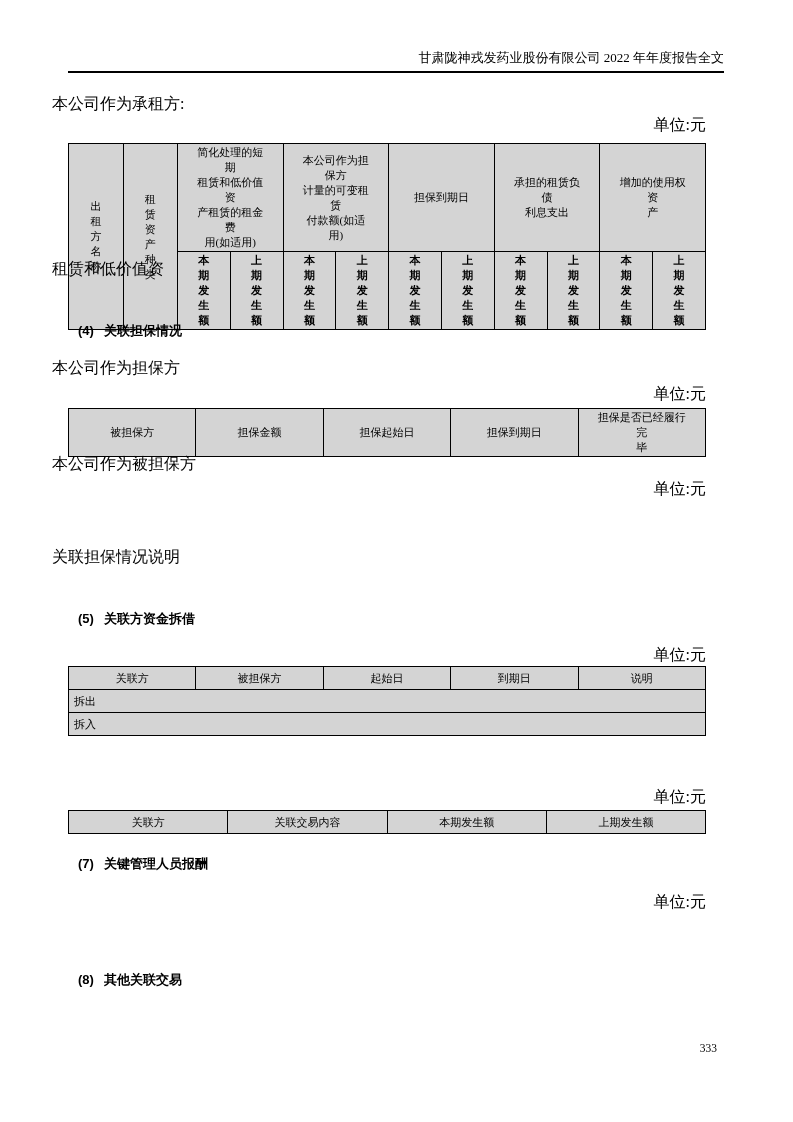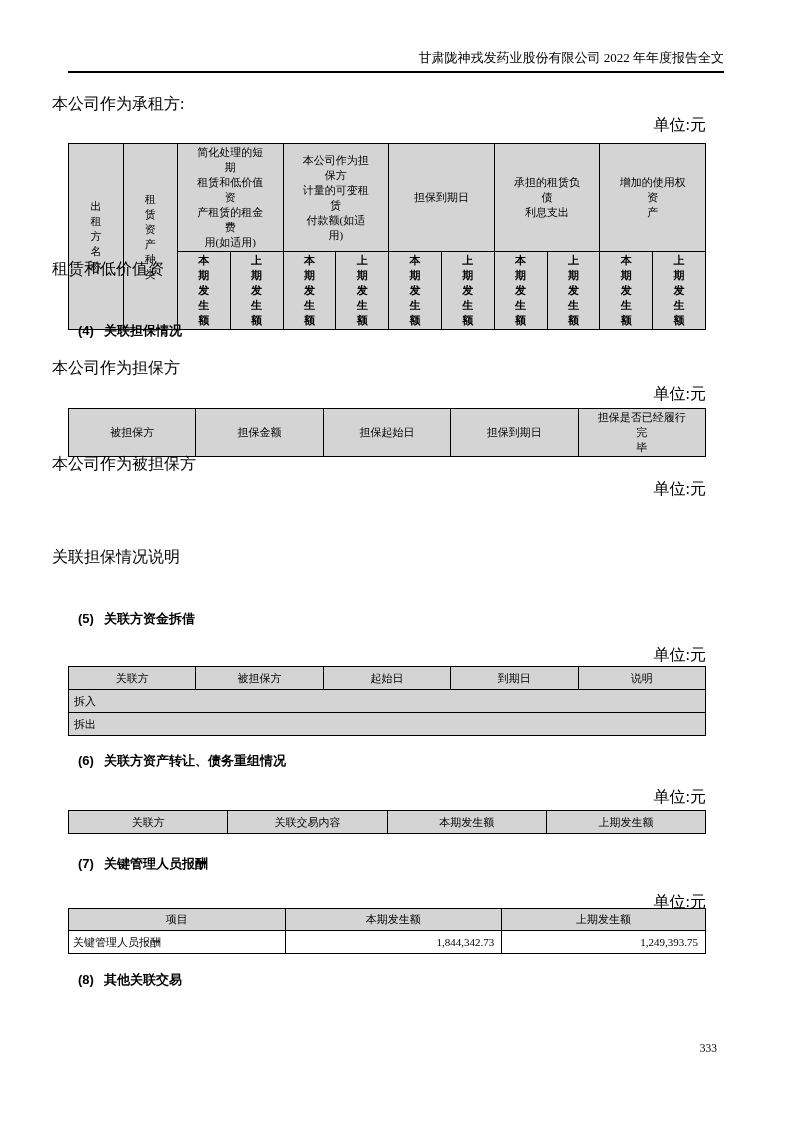--- a/index.html
+++ b/index.html
@@ -163,31 +163,28 @@
       </colgroup>
     <tbody>
       <tr>
         <th>关联方</th>
         <th>被担保方</th>
         <th>起始日</th>
         <th>到期日</th>
         <th>说明</th>
       </tr>
       <tr>
+          <td class="rowlabel" colspan="5">拆出</td>
+        </tr>
+      <tr>
           <td class="rowlabel" colspan="5">拆入</td>
         </tr>
-      <tr>
-          <td class="rowlabel" colspan="5">拆出</td>
-        </tr>
-    </tbody>
-  </table>
-
-  <div class="heading" style="top:752px">
-    <span class="num">(6)</span><span>关联方资产转让、债务重组情况</span>
-  </div>
+    </tbody>
+  </table>
+
   <div class="unit" style="top:789px">单位:元</div>
 
   <table class="tbl t6" style="top:810px">
     <colgroup>
         <col style="width:25%">
         <col style="width:25%">
         <col style="width:25%">
         <col style="width:25%">
       </colgroup>
     <tbody>
@@ -198,39 +195,20 @@
         <th>上期发生额</th>
       </tr>
     </tbody>
   </table>
 
   <div class="heading" style="top:855px">
     <span class="num">(7)</span><span>关键管理人员报酬</span>
   </div>
   <div class="unit" style="top:894px">单位:元</div>
 
-  <table class="tbl t7" style="top:908px">
-    <colgroup>
-        <col style="width:34%">
-        <col style="width:34%">
-        <col style="width:32%">
-      </colgroup>
-    <tbody>
-      <tr>
-        <th>项目</th>
-        <th>本期发生额</th>
-        <th>上期发生额</th>
-      </tr>
-      <tr>
-        <td class="cell-left">关键管理人员报酬</td>
-        <td class="cell-num">1,844,342.73</td>
-        <td class="cell-num">1,249,393.75</td>
-      </tr>
-    </tbody>
-  </table>
 
   <div class="heading" style="top:971px">
     <span class="num">(8)</span><span>其他关联交易</span>
   </div>
 
   <div class="footer-page">333</div>
 
 </div>
 
 </body></html>

